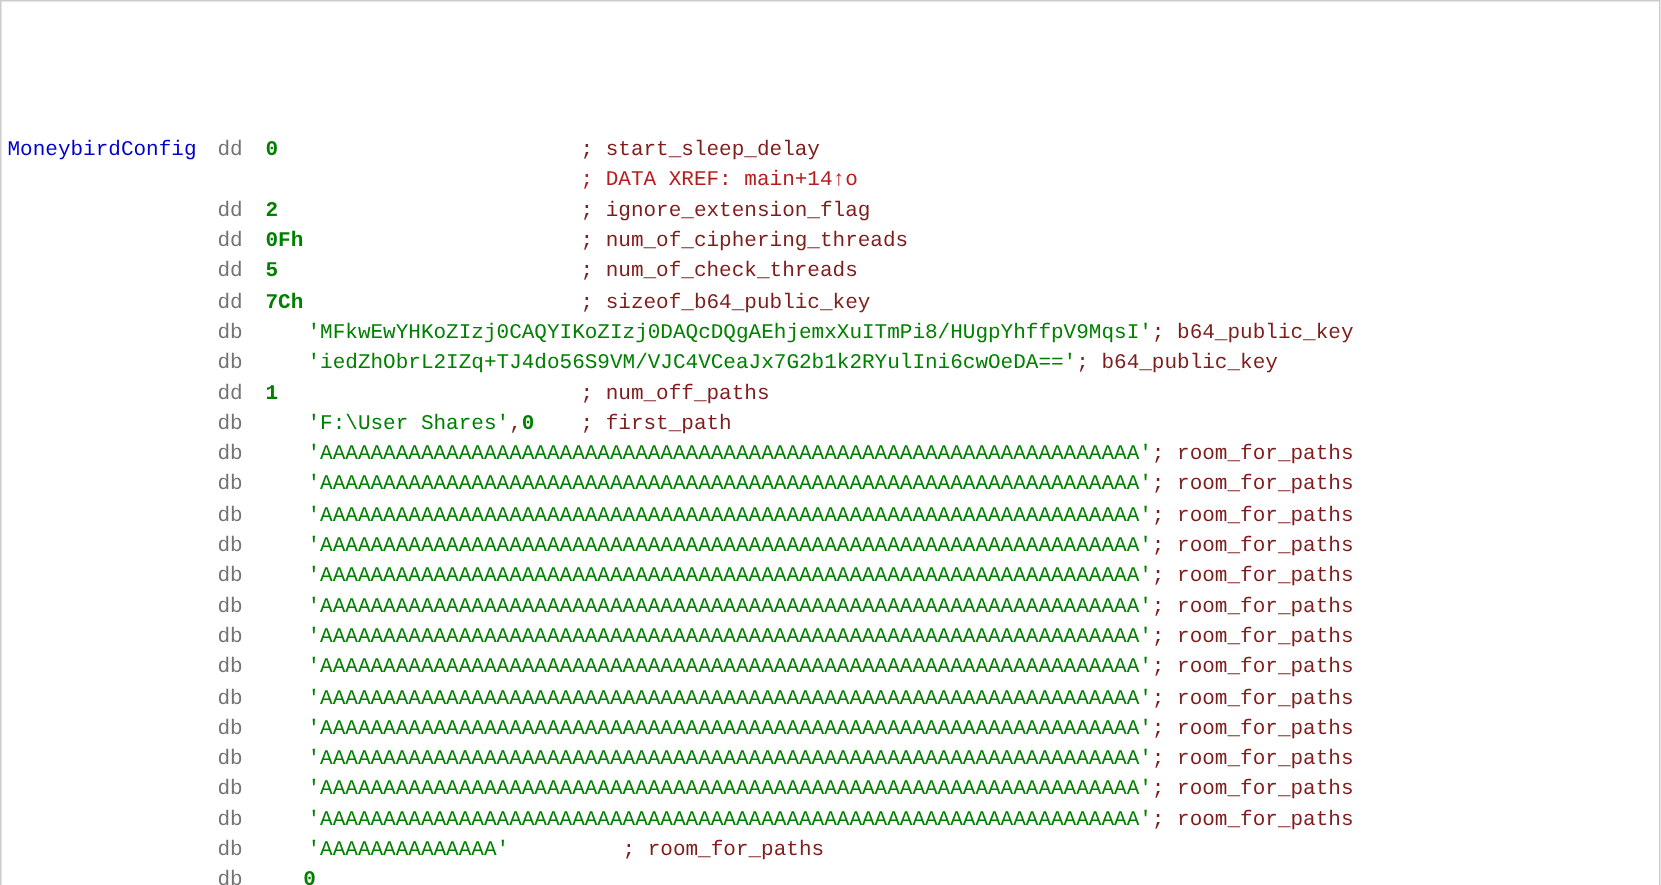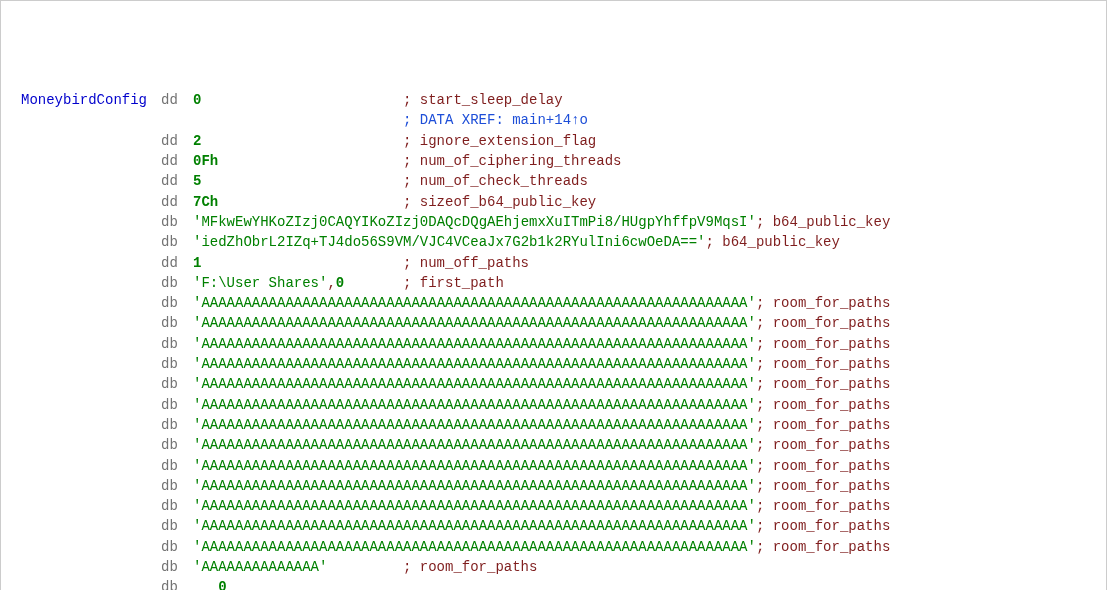--- a/index.html
+++ b/index.html
@@ -16,43 +16,42 @@
       line-height: 1.45;
       border: 1px solid #ccc;
     }
     .line {
       display: flex;
     }
     .col-label {
       width: 140px;
       flex-shrink: 0;
       color: #0000cc;
-      margin-left: 16px;
     }
     .col-opcode {
       width: 32px;
       flex-shrink: 0;
       color: #000080;
       font-weight: bold;
     }
     .col-value {
       width: 210px;
       flex-shrink: 0;
     }
     .col-value-long {
       flex-shrink: 0;
     }
     .col-comment {
       color: #888888;
     }
     .blue { color: #0000cc; }
     .navy { color: #737373; font-weight: normal; }
     .gray { color: #7f1d1d; }
-    .purple { color: #1d4ed8; }
-    .string { color: #008000; }
+    .purple { color: #b91c1c; }
+    .string { color: #008000; margin-left: 28px; }
     .num { color: #008000; font-weight: bold; }
   </style>
 </head>
 <body>
 
 
 
 <div id="container"><div class="line"><span class="col-label blue">MoneybirdConfig </span><span class="col-opcode navy">dd</span><span class="col-value num">0</span><span class="col-comment gray">; start_sleep_delay</span></div><div class="line"><span class="col-label"></span><span class="col-opcode navy"></span><span class="col-value"></span><span class="col-comment purple">; DATA XREF: main+14↑o</span></div><div class="line"><span class="col-label"></span><span class="col-opcode navy">dd</span><span class="col-value num">2</span><span class="col-comment gray">; ignore_extension_flag</span></div><div class="line"><span class="col-label"></span><span class="col-opcode navy">dd</span><span class="col-value num">0Fh</span><span class="col-comment gray">; num_of_ciphering_threads</span></div><div class="line"><span class="col-label"></span><span class="col-opcode navy">dd</span><span class="col-value num">5</span><span class="col-comment gray">; num_of_check_threads</span></div><div class="line"><span class="col-label"></span><span class="col-opcode navy">dd</span><span class="col-value num">7Ch</span><span class="col-comment gray">; sizeof_b64_public_key</span></div><div class="line"><span class="col-label"></span><span class="col-opcode navy">db</span><span class="col-value-long string">'MFkwEwYHKoZIzj0CAQYIKoZIzj0DAQcDQgAEhjemxXuITmPi8/HUgpYhffpV9MqsI'</span><span class="col-comment gray">; b64_public_key</span></div><div class="line"><span class="col-label"></span><span class="col-opcode navy">db</span><span class="col-value-long string">'iedZhObrL2IZq+TJ4do56S9VM/VJC4VCeaJx7G2b1k2RYulIni6cwOeDA=='</span><span class="col-comment gray">; b64_public_key</span></div><div class="line"><span class="col-label"></span><span class="col-opcode navy">dd</span><span class="col-value num">1</span><span class="col-comment gray">; num_off_paths</span></div><div class="line"><span class="col-label"></span><span class="col-opcode navy">db</span><span class="col-value"><span class="string">'F:\User Shares'</span><span class="gray">,</span><span class="num">0</span></span><span class="col-comment gray">; first_path</span></div><div class="line"><span class="col-label"></span><span class="col-opcode navy">db</span><span class="col-value-long string">'AAAAAAAAAAAAAAAAAAAAAAAAAAAAAAAAAAAAAAAAAAAAAAAAAAAAAAAAAAAAAAAAA'</span><span class="col-comment gray">; room_for_paths</span></div><div class="line"><span class="col-label"></span><span class="col-opcode navy">db</span><span class="col-value-long string">'AAAAAAAAAAAAAAAAAAAAAAAAAAAAAAAAAAAAAAAAAAAAAAAAAAAAAAAAAAAAAAAAA'</span><span class="col-comment gray">; room_for_paths</span></div><div class="line"><span class="col-label"></span><span class="col-opcode navy">db</span><span class="col-value-long string">'AAAAAAAAAAAAAAAAAAAAAAAAAAAAAAAAAAAAAAAAAAAAAAAAAAAAAAAAAAAAAAAAA'</span><span class="col-comment gray">; room_for_paths</span></div><div class="line"><span class="col-label"></span><span class="col-opcode navy">db</span><span class="col-value-long string">'AAAAAAAAAAAAAAAAAAAAAAAAAAAAAAAAAAAAAAAAAAAAAAAAAAAAAAAAAAAAAAAAA'</span><span class="col-comment gray">; room_for_paths</span></div><div class="line"><span class="col-label"></span><span class="col-opcode navy">db</span><span class="col-value-long string">'AAAAAAAAAAAAAAAAAAAAAAAAAAAAAAAAAAAAAAAAAAAAAAAAAAAAAAAAAAAAAAAAA'</span><span class="col-comment gray">; room_for_paths</span></div><div class="line"><span class="col-label"></span><span class="col-opcode navy">db</span><span class="col-value-long string">'AAAAAAAAAAAAAAAAAAAAAAAAAAAAAAAAAAAAAAAAAAAAAAAAAAAAAAAAAAAAAAAAA'</span><span class="col-comment gray">; room_for_paths</span></div><div class="line"><span class="col-label"></span><span class="col-opcode navy">db</span><span class="col-value-long string">'AAAAAAAAAAAAAAAAAAAAAAAAAAAAAAAAAAAAAAAAAAAAAAAAAAAAAAAAAAAAAAAAA'</span><span class="col-comment gray">; room_for_paths</span></div><div class="line"><span class="col-label"></span><span class="col-opcode navy">db</span><span class="col-value-long string">'AAAAAAAAAAAAAAAAAAAAAAAAAAAAAAAAAAAAAAAAAAAAAAAAAAAAAAAAAAAAAAAAA'</span><span class="col-comment gray">; room_for_paths</span></div><div class="line"><span class="col-label"></span><span class="col-opcode navy">db</span><span class="col-value-long string">'AAAAAAAAAAAAAAAAAAAAAAAAAAAAAAAAAAAAAAAAAAAAAAAAAAAAAAAAAAAAAAAAA'</span><span class="col-comment gray">; room_for_paths</span></div><div class="line"><span class="col-label"></span><span class="col-opcode navy">db</span><span class="col-value-long string">'AAAAAAAAAAAAAAAAAAAAAAAAAAAAAAAAAAAAAAAAAAAAAAAAAAAAAAAAAAAAAAAAA'</span><span class="col-comment gray">; room_for_paths</span></div><div class="line"><span class="col-label"></span><span class="col-opcode navy">db</span><span class="col-value-long string">'AAAAAAAAAAAAAAAAAAAAAAAAAAAAAAAAAAAAAAAAAAAAAAAAAAAAAAAAAAAAAAAAA'</span><span class="col-comment gray">; room_for_paths</span></div><div class="line"><span class="col-label"></span><span class="col-opcode navy">db</span><span class="col-value-long string">'AAAAAAAAAAAAAAAAAAAAAAAAAAAAAAAAAAAAAAAAAAAAAAAAAAAAAAAAAAAAAAAAA'</span><span class="col-comment gray">; room_for_paths</span></div><div class="line"><span class="col-label"></span><span class="col-opcode navy">db</span><span class="col-value-long string">'AAAAAAAAAAAAAAAAAAAAAAAAAAAAAAAAAAAAAAAAAAAAAAAAAAAAAAAAAAAAAAAAA'</span><span class="col-comment gray">; room_for_paths</span></div><div class="line"><span class="col-label"></span><span class="col-opcode navy">db</span><span class="col-value string">'AAAAAAAAAAAAAA'</span><span class="col-comment gray">; room_for_paths</span></div><div class="line"><span class="col-label"></span><span class="col-opcode navy">db</span><span class="col-value num">   0</span></div></div>
 
 

